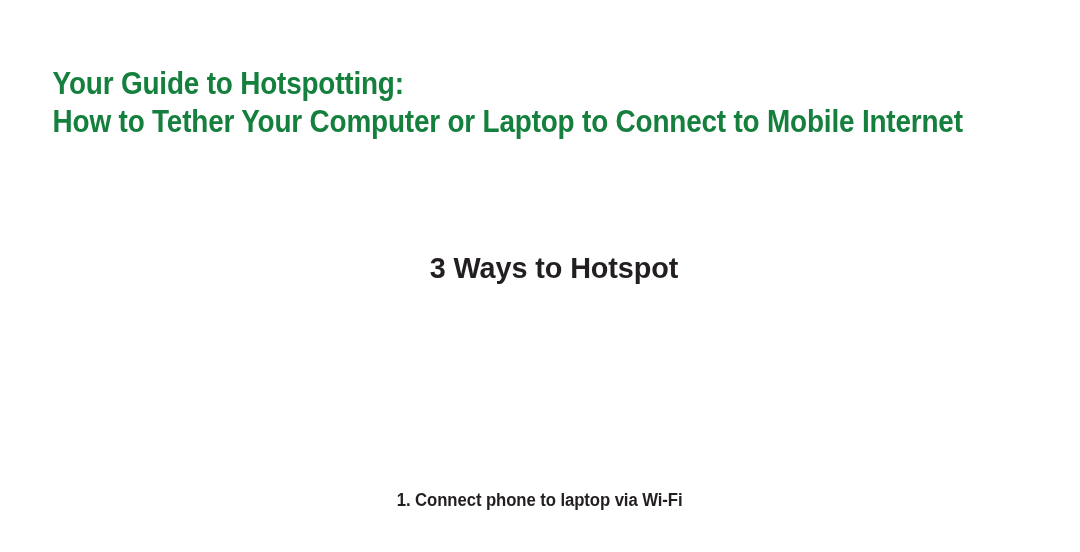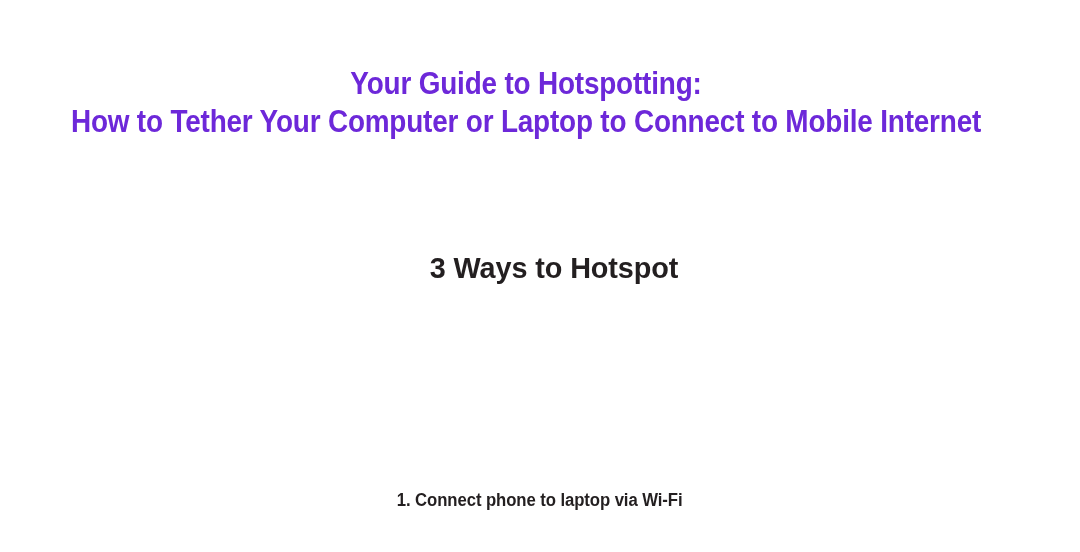--- a/index.html
+++ b/index.html
@@ -22,24 +22,24 @@
     height: 552px;
     background: #ffffff;
   }
 
   
   .article-title {
     position: absolute;
     top: 44px;
     left: 0;
     width: 1052px;
-    text-align: center;
+    text-align: left;
     font-weight: bold;
     line-height: 38px;
-    color: #6d28d9;
+    color: #15803d;
   }
   .article-title .title-line-1 {
     display: block;
     font-size: 31px;
     letter-spacing: -0.2px;
     transform: scaleX(0.90);
     transform-origin: center center;
   }
   .article-title .title-line-2 {
     display: block;

